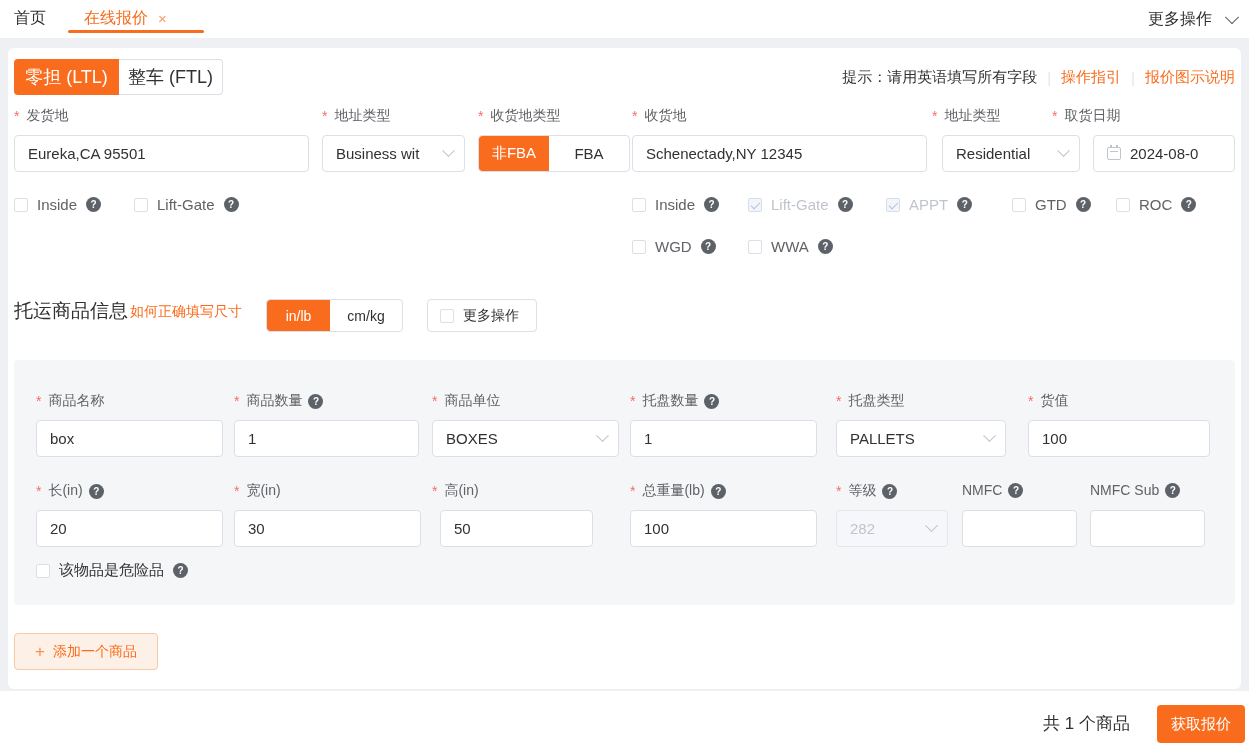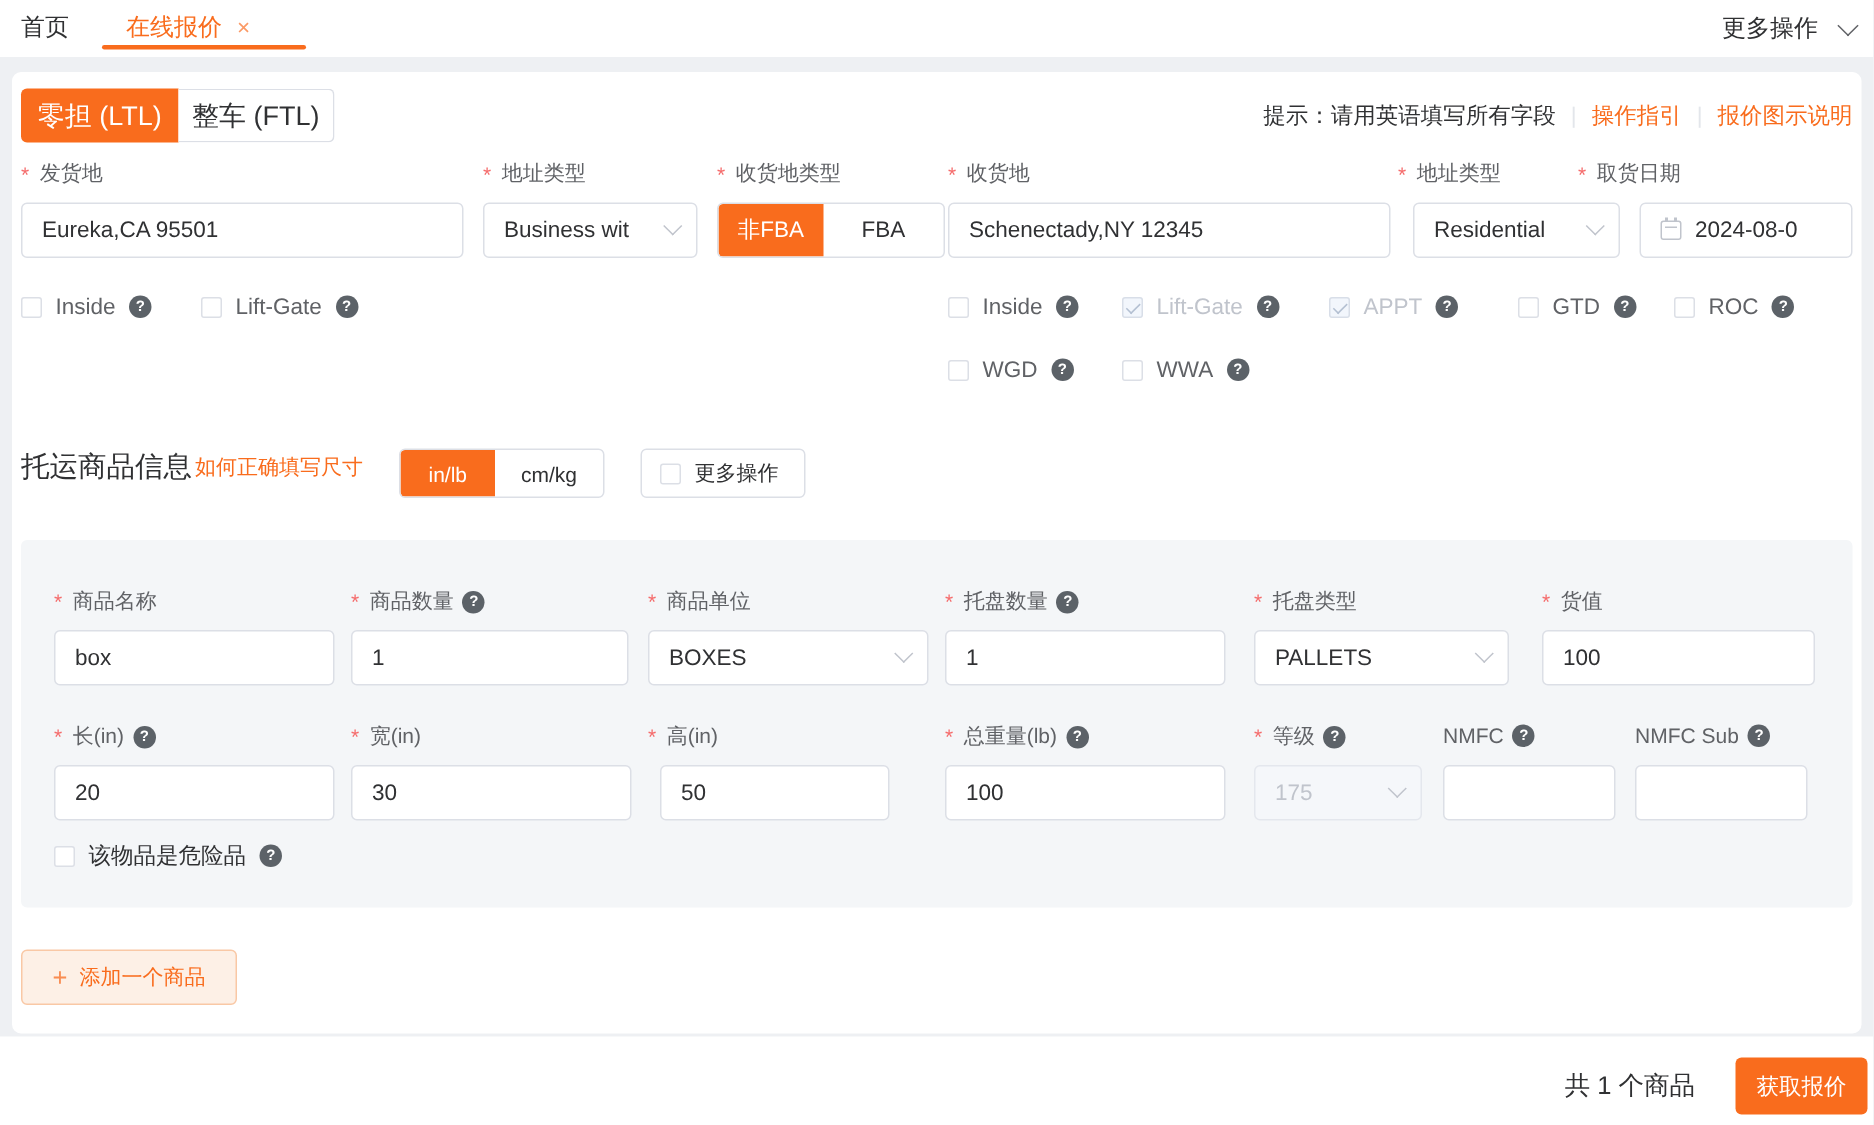--- a/index.html
+++ b/index.html
@@ -275,21 +275,21 @@
   <div class="abs lbl" style="left:1090px;top:482px;">
       <span>NMFC Sub</span>
       <span class="help"></span>
     </div>
 
   <input class="abs inp" style="left: 36px; top: 510px; width: 187px;" readonly="" value="20">
   <input class="abs inp" style="left: 234px; top: 510px; width: 187px;" readonly="" value="30">
   <input class="abs inp" style="left: 440px; top: 510px; width: 153px;" readonly="" value="50">
   <input class="abs inp" style="left: 630px; top: 510px; width: 187px;" readonly="" value="100">
   <div class="abs sel disabled" style="left:836px;top:510px;width:112px;">
-    <span>175</span>
+    <span>282</span>
     <i class="chev"></i>
   </div>
   <input class="abs inp" style="left: 962px; top: 510px; width: 115px;" readonly="" value="">
   <input class="abs inp" style="left: 1090px; top: 510px; width: 115px;" readonly="" value="">
 
   <div class="abs cb" style="left:36px;top:561px;">
     <span class="cbbox"></span>
     <span class="cblbl darktxt">该物品是危险品</span>
     <span class="help"></span>
   </div>

